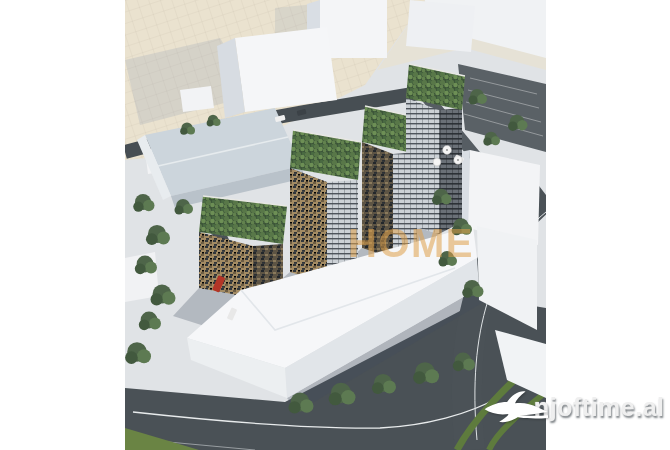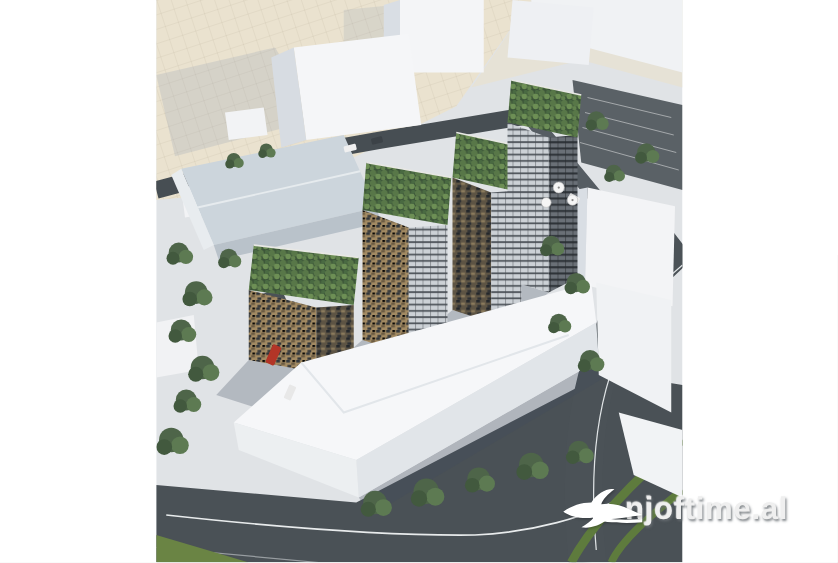--- a/index.html
+++ b/index.html
@@ -5,21 +5,21 @@
   html,body{margin:0;padding:0;background:#ffffff;}
   .stage{position:relative;width:670px;height:450px;background:#ffffff;overflow:hidden;
          font-family:"Liberation Sans",sans-serif;}
   .photo{position:absolute;left:125px;top:0;width:421px;height:450px;}
   .photo svg{display:block;width:421px;height:450px;}
   .wm-home{position:absolute;left:348px;top:221px;font-size:40px;font-weight:800;
            letter-spacing:1.5px;color:rgba(223,160,74,0.55);user-select:none;}
   .wm-tag{position:absolute;left:252px;top:268px;font-size:27px;font-weight:400;
           letter-spacing:2.5px;color:rgba(255,255,255,0.5);user-select:none;white-space:nowrap;}
   .wm-tag .dash{letter-spacing:-3px;margin-left:6px;}
-  .logo{position:absolute;left:448px;top:388px;display:flex;align-items:center;}
+  .logo{position:absolute;left:482px;top:388px;display:flex;align-items:center;}
   .logo .bird{width:66px;height:38px;margin-right:-14px;
               filter:drop-shadow(1px 1px 1px rgba(0,0,0,0.25));}
   .logo-text{font-size:25px;font-weight:700;color:#efefef;letter-spacing:0.5px;
              text-shadow:1px 1.5px 2px rgba(105,110,115,0.85), -0.5px -0.5px 1px rgba(255,255,255,0.9);}
 </style>
 </head>
 <body>
 
 <div class="stage">
 
@@ -192,20 +192,21 @@
       <g>
         <circle cx="322" cy="150" r="4.4" fill="#f5f5f5" stroke="#bbbbbb" stroke-width="0.5"></circle>
         <circle cx="333" cy="160" r="4.2" fill="#f5f5f5" stroke="#bbbbbb" stroke-width="0.5"></circle>
         <circle cx="312" cy="162" r="3.9" fill="#f5f5f5" stroke="#bbbbbb" stroke-width="0.5"></circle>
         <circle cx="322" cy="150" r="0.9" fill="#888888"></circle>
         <circle cx="333" cy="160" r="0.9" fill="#888888"></circle>
       </g>
     </svg>
   </div>
 
+  <div class="wm-home">HOME</div>
 
   <div class="logo">
     <svg class="bird" viewBox="0 0 100 55">
       <path fill="#ffffff" d="M4,31 C14,24 26,20 38,20 C45,9 57,2 66,4 C58,10 52,16 50,22
         C62,20 74,23 84,28 L100,35 C84,37 70,40 58,40 C48,48 36,52 26,50
         C32,46 38,42 41,38 C28,40 14,38 4,31 Z"></path>
       <path fill="#ffffff" d="M40,37 C52,40 74,42 100,40 L100,44 C76,46 52,44 40,40 Z"></path>
     </svg>
     <span class="logo-text">njoftime.al</span>
   </div>

